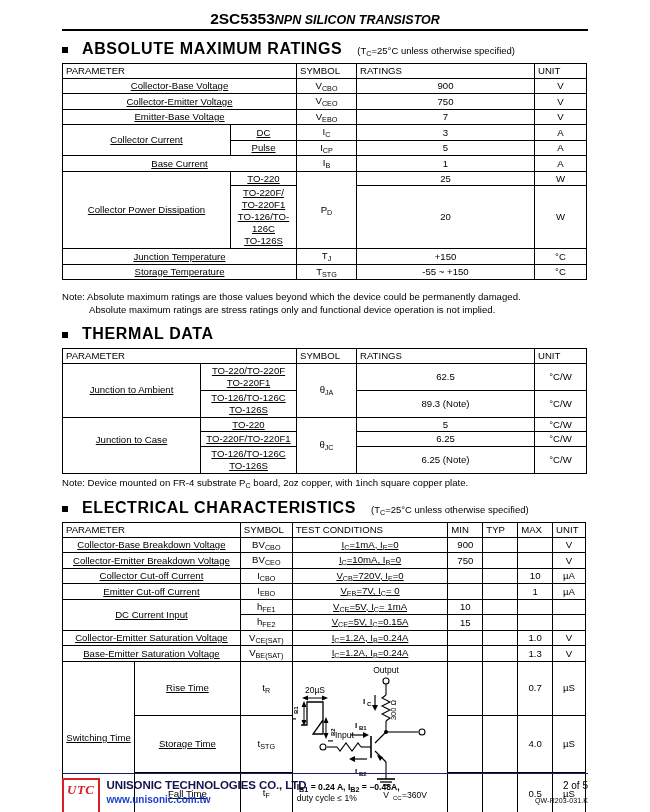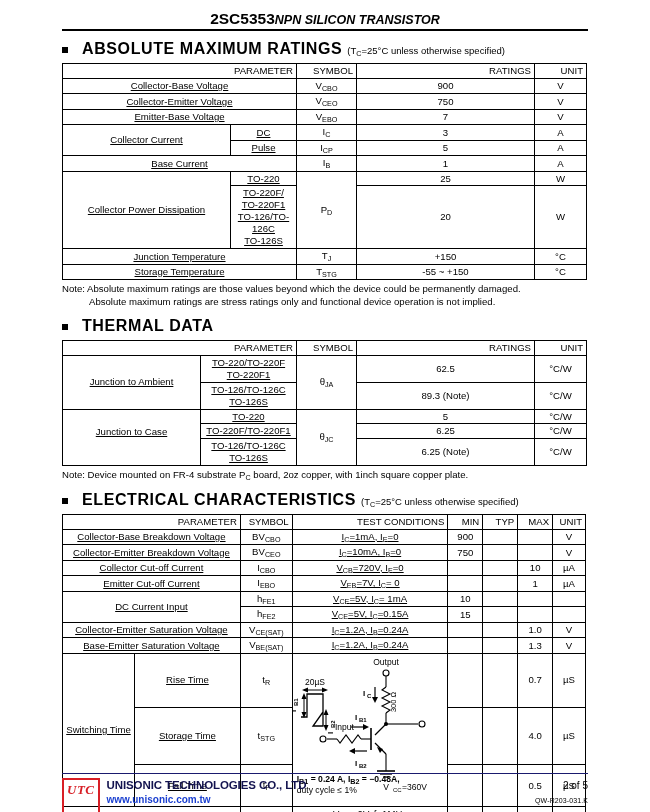--- a/index.html
+++ b/index.html
@@ -61,21 +61,21 @@
     flex: 0 0 auto;
   }
   .sec-name {
     font-weight: bold;
     font-size: 16px;
     letter-spacing: 0.6px;
   }
   .sec-cond {
     font-weight: normal;
     font-size: 9.5px;
-    margin-left: 5px;
+    margin-left: 15px;
     letter-spacing: 0;
   }
 
   
   table.dt {
     border-collapse: collapse;
     margin-left: 62px;
     width: 524px;
     table-layout: fixed;
   }
@@ -83,32 +83,32 @@
     border: 1px solid #000;
     font-size: 9.6px;
     font-weight: normal;
     padding: 1px 3px;
     line-height: 11.5px;
     vertical-align: middle;
     overflow: hidden;
   }
   .ctr { text-align: center; }
   .lft { text-align: center; text-decoration: underline; }
-  th.hdr { text-align: right; font-weight: normal; font-size: 9.8px; }
+  th.hdr { text-align: left; font-weight: normal; font-size: 9.8px; }
 
   sub {
     font-size: 7.2px;
     vertical-align: baseline;
     position: relative;
     bottom: -2px;
   }
 
   
   .note {
-    margin: 3px 62px 0 62px;
+    margin: 11px 62px 0 62px;
     font-size: 9.6px;
     line-height: 12.5px;
     text-align: justify;
   }
   .note .ind { display: block; padding-left: 27px; }
   .note-simple {
     margin: 3px 62px 0 62px;
     font-size: 9.6px;
     line-height: 12.5px;
   }

